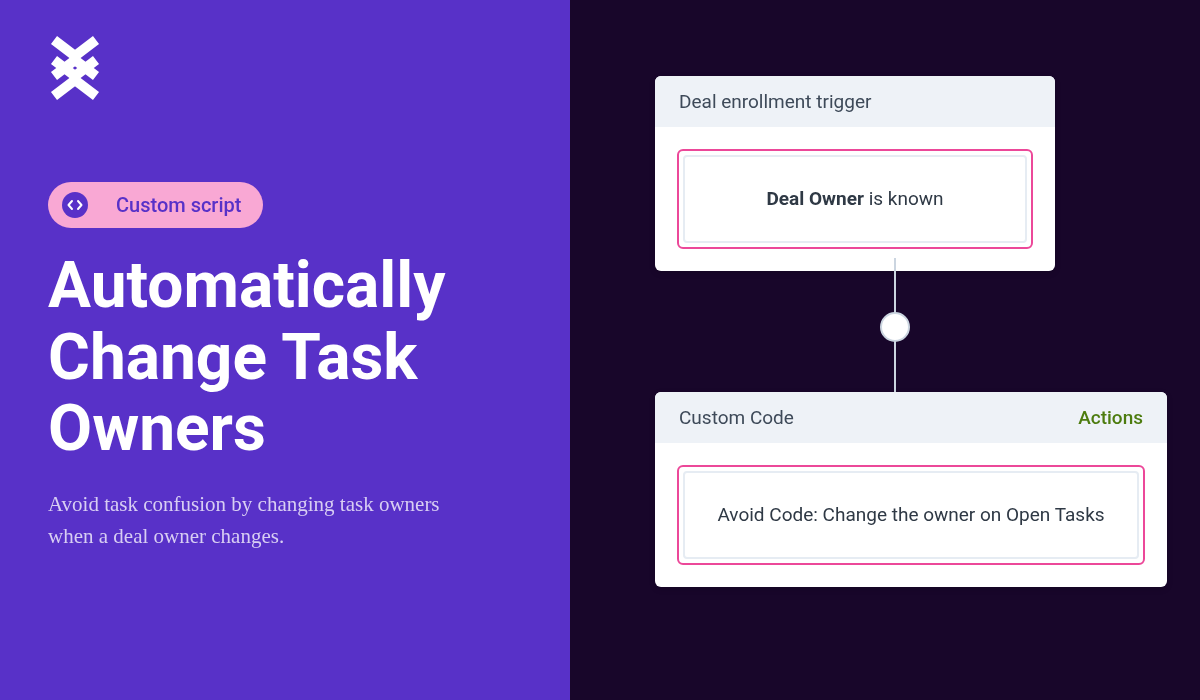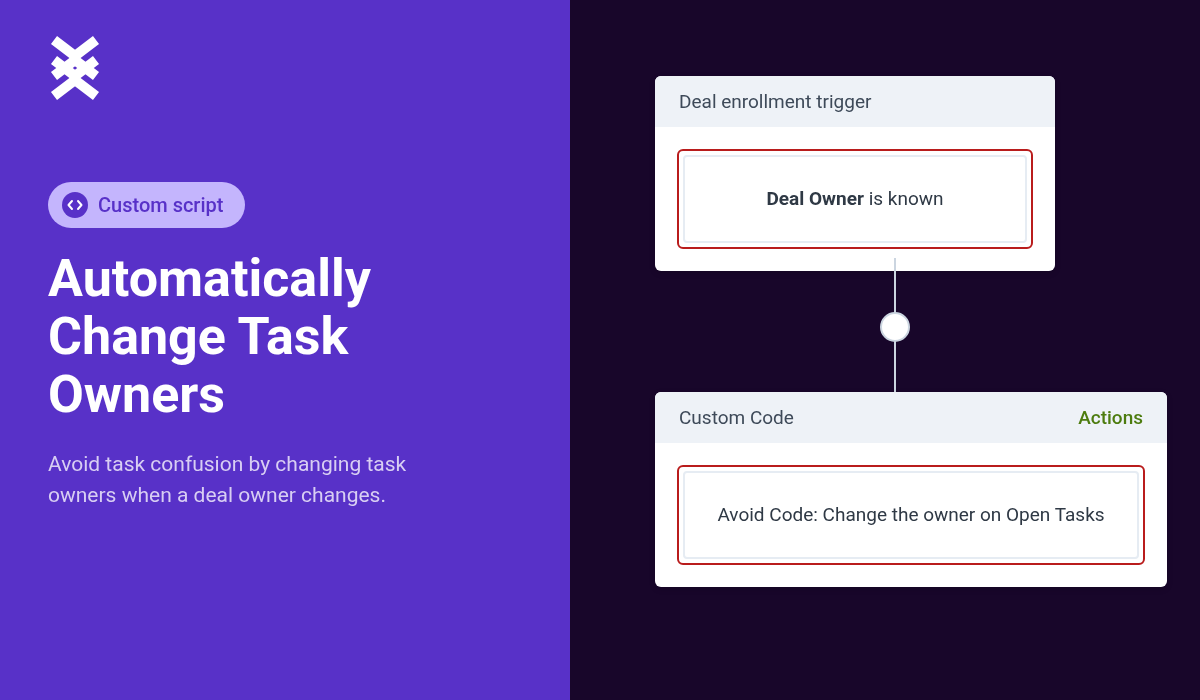--- a/index.html
+++ b/index.html
@@ -13,53 +13,54 @@
     padding: 36px 48px;
     color: #fff;
     display: flex;
     flex-direction: column;
   }
   .logo { margin-bottom: 78px; }
 
   .pill {
     display: inline-flex;
     align-items: center;
-    gap: 10px;
-    background: #c4b5fd;
+    gap: 28px;
+    background: #f9a8d4;
     border-radius: 9999px;
     padding: 10px 22px 10px 14px;
     align-self: flex-start;
     margin-bottom: 22px;
   }
   .pill-icon {
     width: 26px; height: 26px;
     border-radius: 50%;
     background: #5831C8;
     display: flex; align-items: center; justify-content: center;
   }
   .pill-label {
     color: #5831C8;
     font-size: 20px;
     font-weight: 500;
   }
 
   .title {
-    font-size: 52px;
+    font-size: 64px;
     line-height: 1.12;
     font-weight: 700;
     color: #fff;
     margin-bottom: 24px;
     max-width: 430px;
   }
   .subtitle {
     font-size: 21px;
     line-height: 1.5;
     color: #D8CEF3;
     max-width: 400px;
     font-weight: 400;
+    font-family: Liberation Serif, serif;
   }
 
   .right {
     width: 630px;
     height: 100%;
     background: #18062A;
     position: relative;
   }
 
   .card {
@@ -83,21 +84,21 @@
   }
   .card-header-actions {
     color: #4d7c0f;
     font-size: 19px;
     font-weight: 500;
   }
   .card-body {
     padding: 22px;
   }
   .inner-box {
-    border: 2px solid #b91c1c;
+    border: 2px solid #ec4899;
     border-radius: 6px;
     padding: 4px;
   }
   .inner-inner {
     border: 2px solid #E6ECF3;
     border-radius: 4px;
     padding: 28px 24px;
     text-align: center;
     color: #2F3945;
     font-size: 19px;

